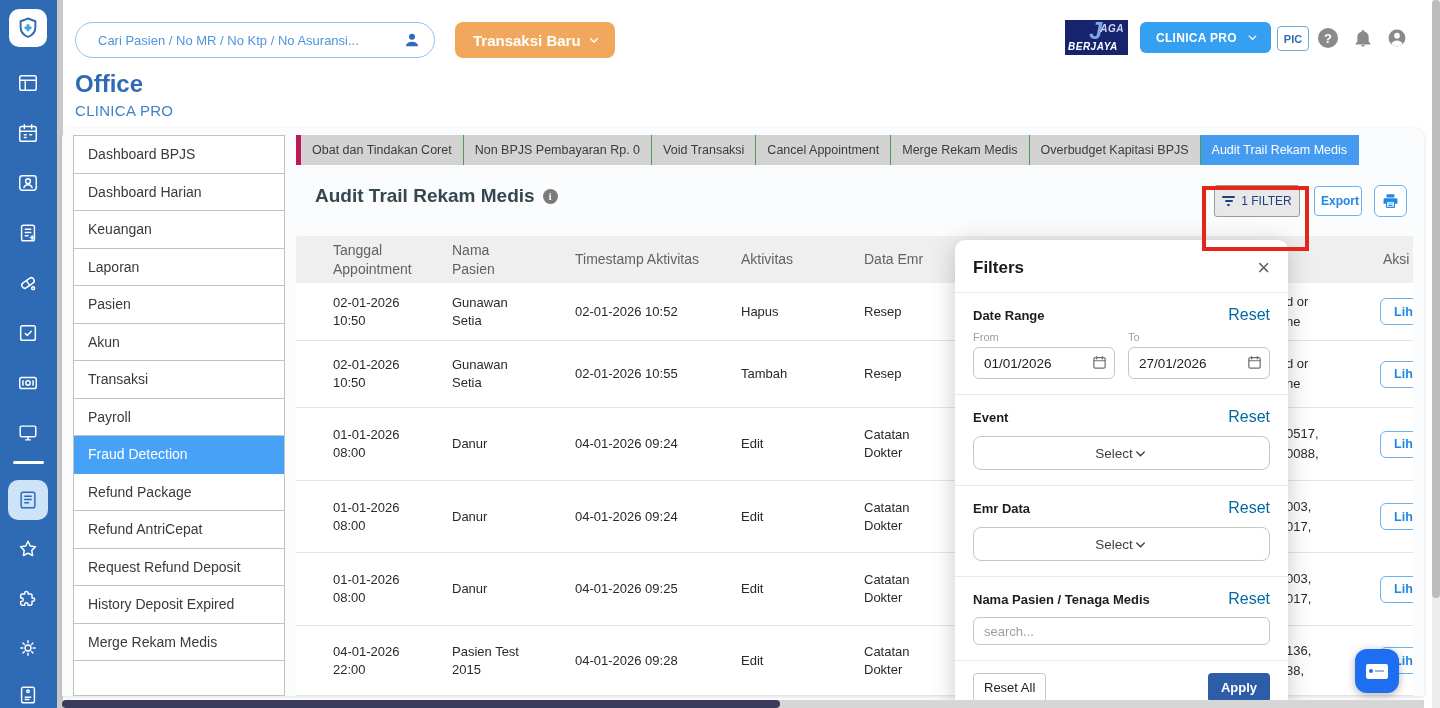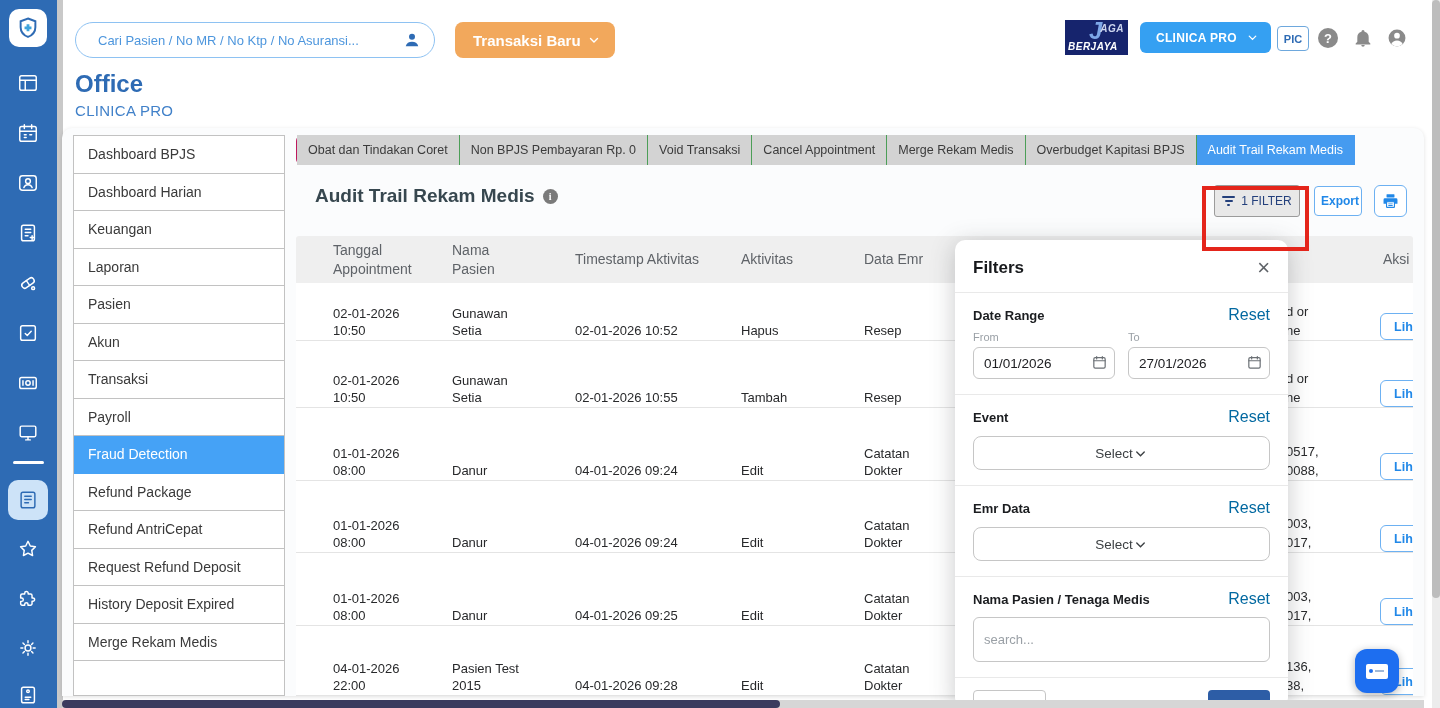--- a/index.html
+++ b/index.html
@@ -38,21 +38,21 @@
   .office-title{position:absolute;left:75px;top:70px;font-size:24px;font-weight:bold;color:#2e6bb4;}
   .office-sub{position:absolute;left:75px;top:102px;font-size:15px;color:#4181c9;letter-spacing:.3px;}
   
   .card{position:absolute;left:62px;top:128px;width:1362px;height:568px;background:#fbfcfd;
         border-radius:10px 10px 0 0;box-shadow:0 1px 4px rgba(0,0,0,.12);}
   .menu{position:absolute;left:11px;top:7px;width:212px;bottom:0;background:#fff;border:1px solid #c2c2c2;
         overflow:hidden;box-sizing:border-box;}
   .mi{height:37.5px;box-sizing:border-box;border-bottom:1px solid #c2c2c2;display:flex;align-items:center;
       padding-left:14px;font-size:14px;color:#3a3a3a;cursor:pointer;background:#fff;}
   .mi.active{background:#45a2f6;color:#fff;border-bottom-color:#45a2f6;}
-  .tabs{position:absolute;left:234px;top:7px;height:30px;display:flex;border-left:1px solid #be185d;border-radius:6px;}
+  .tabs{position:absolute;left:234px;top:7px;height:30px;display:flex;border-left:5px solid #be185d;}
   .tab{height:30px;display:flex;align-items:center;padding:0 11px;background:#d3d3d3;border-right:1px solid #4c9e57;
        font-size:12.5px;color:#3b3b3b;cursor:pointer;white-space:nowrap;}
   .tab.active{background:#459bf0;color:#fff;border-right-color:#459bf0;}
   .heading{position:absolute;left:253px;top:57px;font-size:19px;font-weight:bold;color:#37474f;
            display:flex;align-items:center;gap:8px;}
   .info{width:15px;height:15px;border-radius:50%;background:#7a7a7a;color:#fff;font-size:10px;font-weight:bold;
         display:flex;align-items:center;justify-content:center;cursor:pointer;font-family:"Liberation Serif",serif;}
   .btn-filter{position:absolute;left:1152px;top:57px;width:86px;height:32px;background:#e8e8e8;border:1px solid #9b9b9b;
               border-radius:3px;display:flex;align-items:center;justify-content:center;gap:6px;font-size:12px;
               font-weight:normal;color:#24407c;font-family:inherit;cursor:pointer;box-sizing:border-box;}
@@ -60,21 +60,21 @@
   .funnel i{display:block;height:2px;background:#24407c;border-radius:1px;}
   .f1{width:13px;}.f2{width:8px;}.f3{width:3px;}
   .btn-export{position:absolute;left:1252px;top:58px;width:48px;height:30px;background:#fff;border:1px solid #6db1f2;
               border-radius:4px;color:#2188e8;font-weight:bold;font-size:12px;font-family:inherit;cursor:pointer;}
   .btn-print{position:absolute;left:1312px;top:57px;width:33px;height:32px;background:#fff;border:1px solid #6db1f2;
              border-radius:6px;display:flex;align-items:center;justify-content:center;cursor:pointer;box-sizing:border-box;}
   
   .table{position:absolute;left:234px;top:108px;width:1117px;height:460px;overflow:hidden;}
   .thead{display:flex;height:47px;background:#efefef;border-radius:3px 3px 0 0;align-items:center;
          color:#5f6368;font-size:14px;}
-  .trow{display:flex;align-items:flex-end;background:#fff;border-bottom:1px solid #e4e4e4;font-size:13px;color:#28292b;
+  .trow{display:flex;align-items:center;background:#fff;border-bottom:1px solid #e4e4e4;font-size:13px;color:#28292b;
         box-sizing:border-box;}
   .r1{height:58px;}.r2{height:67px;}.r3{height:73px;}.r4{height:72px;}.r5{height:73px;}.r6{height:70px;}
   .td{box-sizing:border-box;line-height:1.35;}
   .cpad{width:37px;flex:none;}
   .c1{width:119px;flex:none;padding-right:30px;}
   .c2{width:123px;flex:none;padding-right:45px;}
   .c3{width:166px;flex:none;}
   .c4{width:123px;flex:none;}
   .c5{width:126px;flex:none;padding-right:66px;}
   .c6{width:296px;flex:none;}
@@ -96,21 +96,21 @@
   .freset{font-size:16px;color:#0369a1;cursor:pointer;margin-left:13px;}
   .dates{display:flex;gap:13px;margin-top:7px;}
   .dfield{flex:1;min-width:0;}
   .dl{font-size:11px;color:#9aa0a6;margin-bottom:4px;}
   .dinput{position:relative;height:30px;border:1px solid #c6c6c6;border-radius:6px;background:#fff;}
   .dinput input{position:absolute;inset:0;border:none;outline:none;background:transparent;padding:0 26px 0 10px;
                 font-size:13.5px;color:#202124;font-family:inherit;width:100%;box-sizing:border-box;}
   .dinput svg{position:absolute;right:6px;top:6px;}
   .select{margin-top:10px;height:32px;border:1px solid #c6c6c6;border-radius:8px;display:flex;align-items:center;
           justify-content:center;padding:0 12px;font-size:13.5px;color:#3c4043;cursor:pointer;background:#fff;}
-  .fsearch{margin-top:9px;width:100%;height:45px;border:1px solid #c6c6c6;border-radius:6px;padding:0 10px;font-size:13px;
+  .fsearch{margin-top:9px;width:100%;height:28px;border:1px solid #c6c6c6;border-radius:6px;padding:0 10px;font-size:13px;
            color:#202124;font-family:inherit;box-sizing:border-box;outline:none;}
   .fsearch::placeholder{color:#9aa0a6;opacity:1;}
   .ffoot{margin-top:auto;display:flex;justify-content:space-between;align-items:center;padding:12px 18px 14px;}
   .btn-resetall{background:#fff;border:1px solid #c6c6c6;border-radius:4px;padding:6px 10px;font-size:13px;color:#202124;
                 font-family:inherit;cursor:pointer;}
   .btn-apply{background:#2d5da6;border:none;border-radius:4px;padding:7px 13px;font-size:13px;font-weight:bold;color:#fff;
              font-family:inherit;cursor:pointer;}
   
   .annotation{position:absolute;left:1202px;top:186px;width:107px;height:65px;border:4px solid #e4251b;z-index:60;
               box-sizing:border-box;pointer-events:none;}

